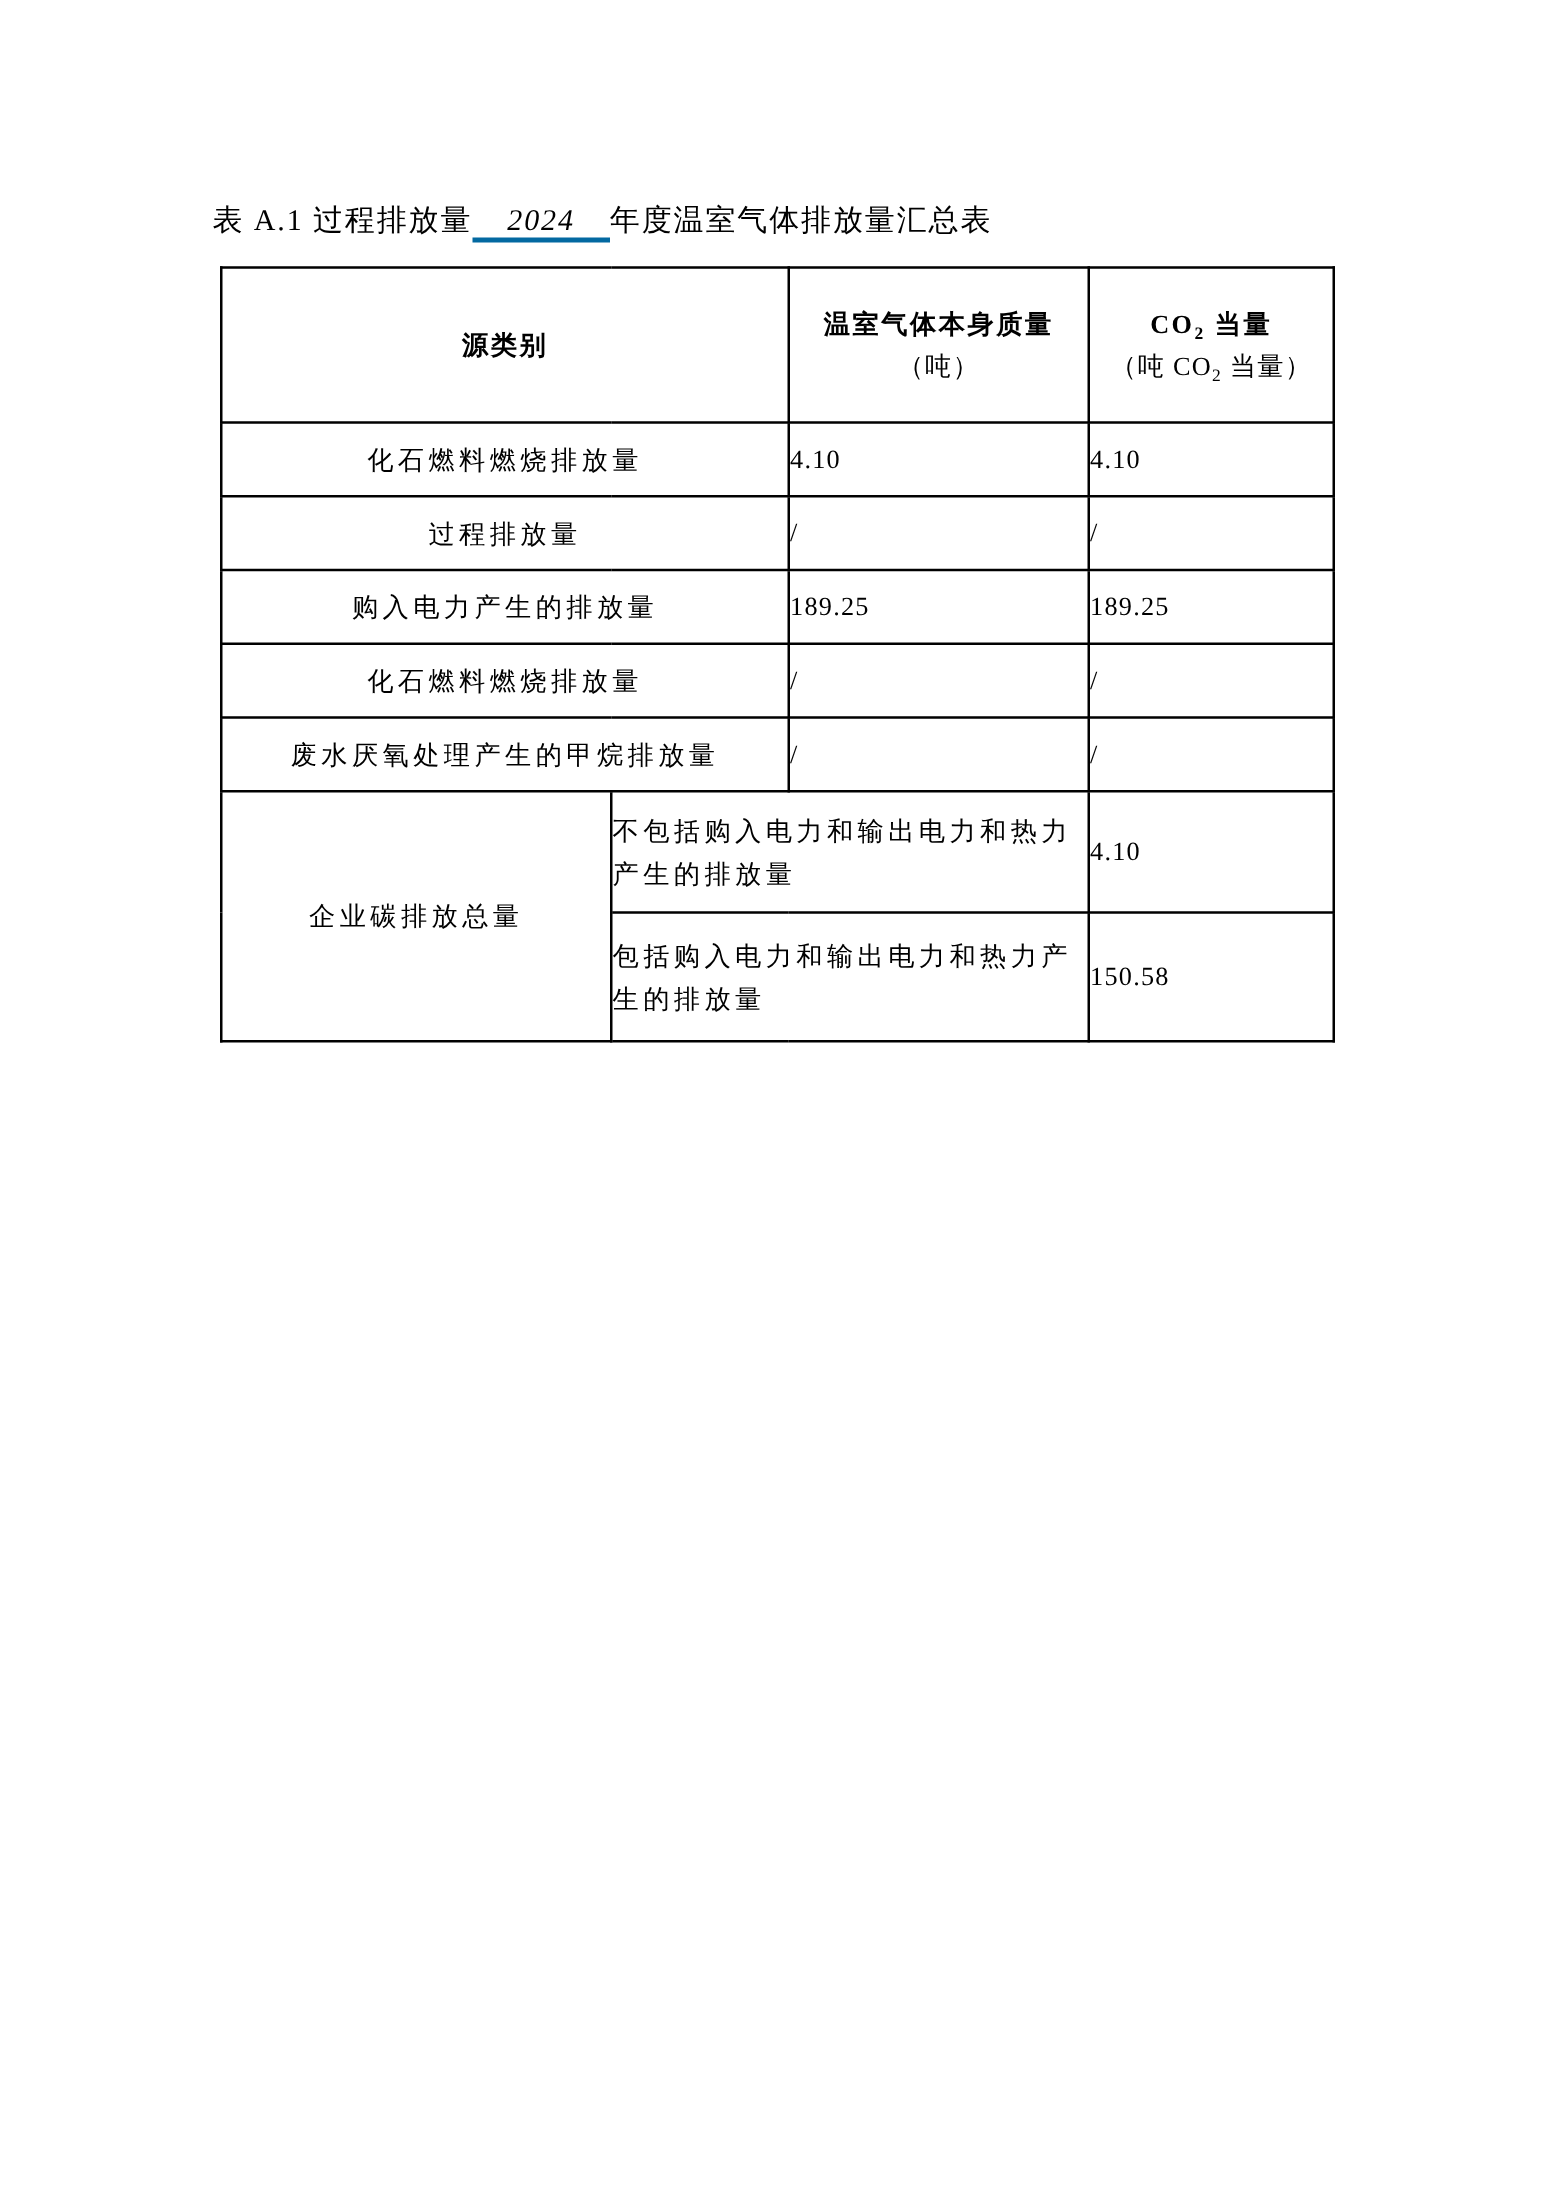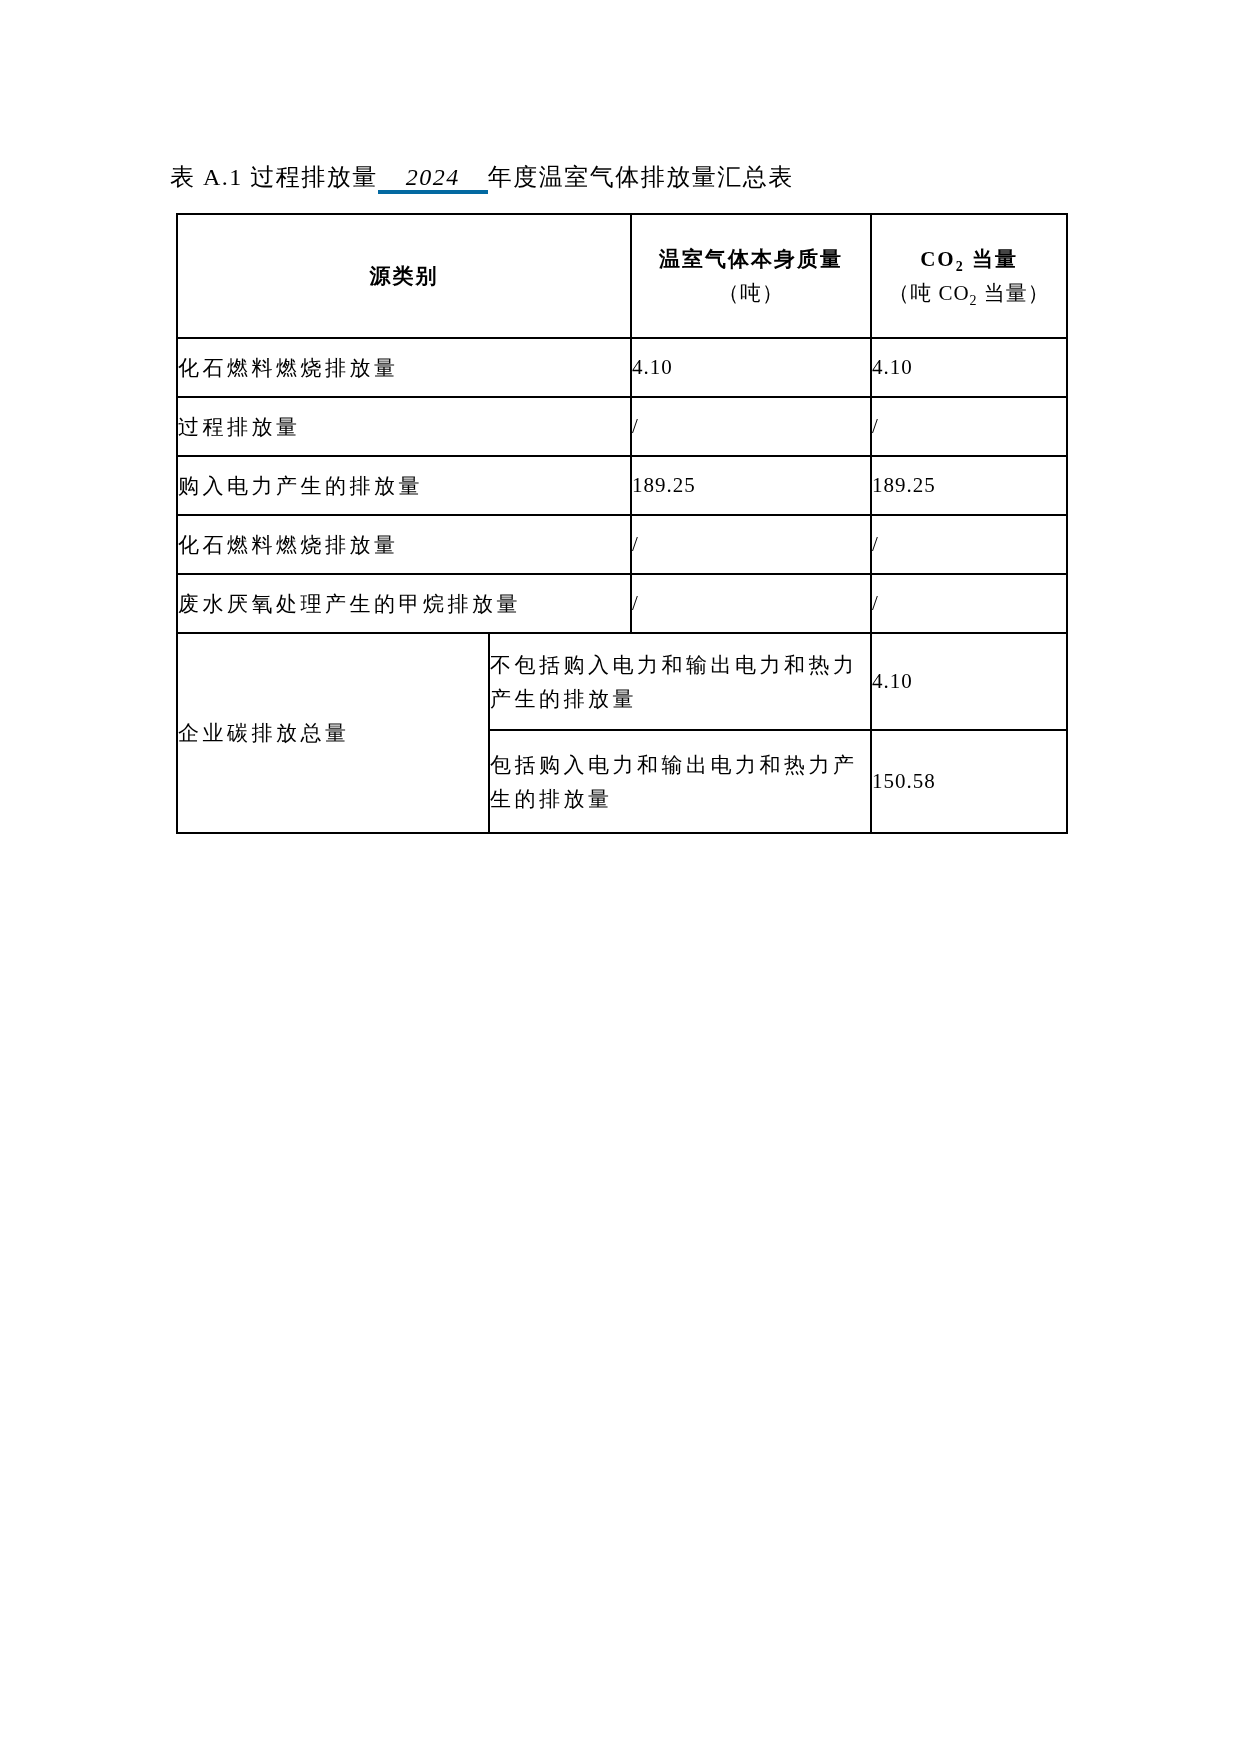--- a/index.html
+++ b/index.html
@@ -64,21 +64,21 @@
     letter-spacing: 2px;
     line-height: 34px;
   }
   .hd .unit {
     display: block;
     font-weight: normal;
     letter-spacing: 1px;
     font-size: 21px;
   }
   td.lbl {
-    text-align: left;
+    text-align: center;
     padding-left: 13px;
     padding-right: 6px;
     letter-spacing: 3.5px;
     margin-left: 16px;
   }
   td.val {
     text-align: left;
     font-size: 22px;
     letter-spacing: 1px;
   }

